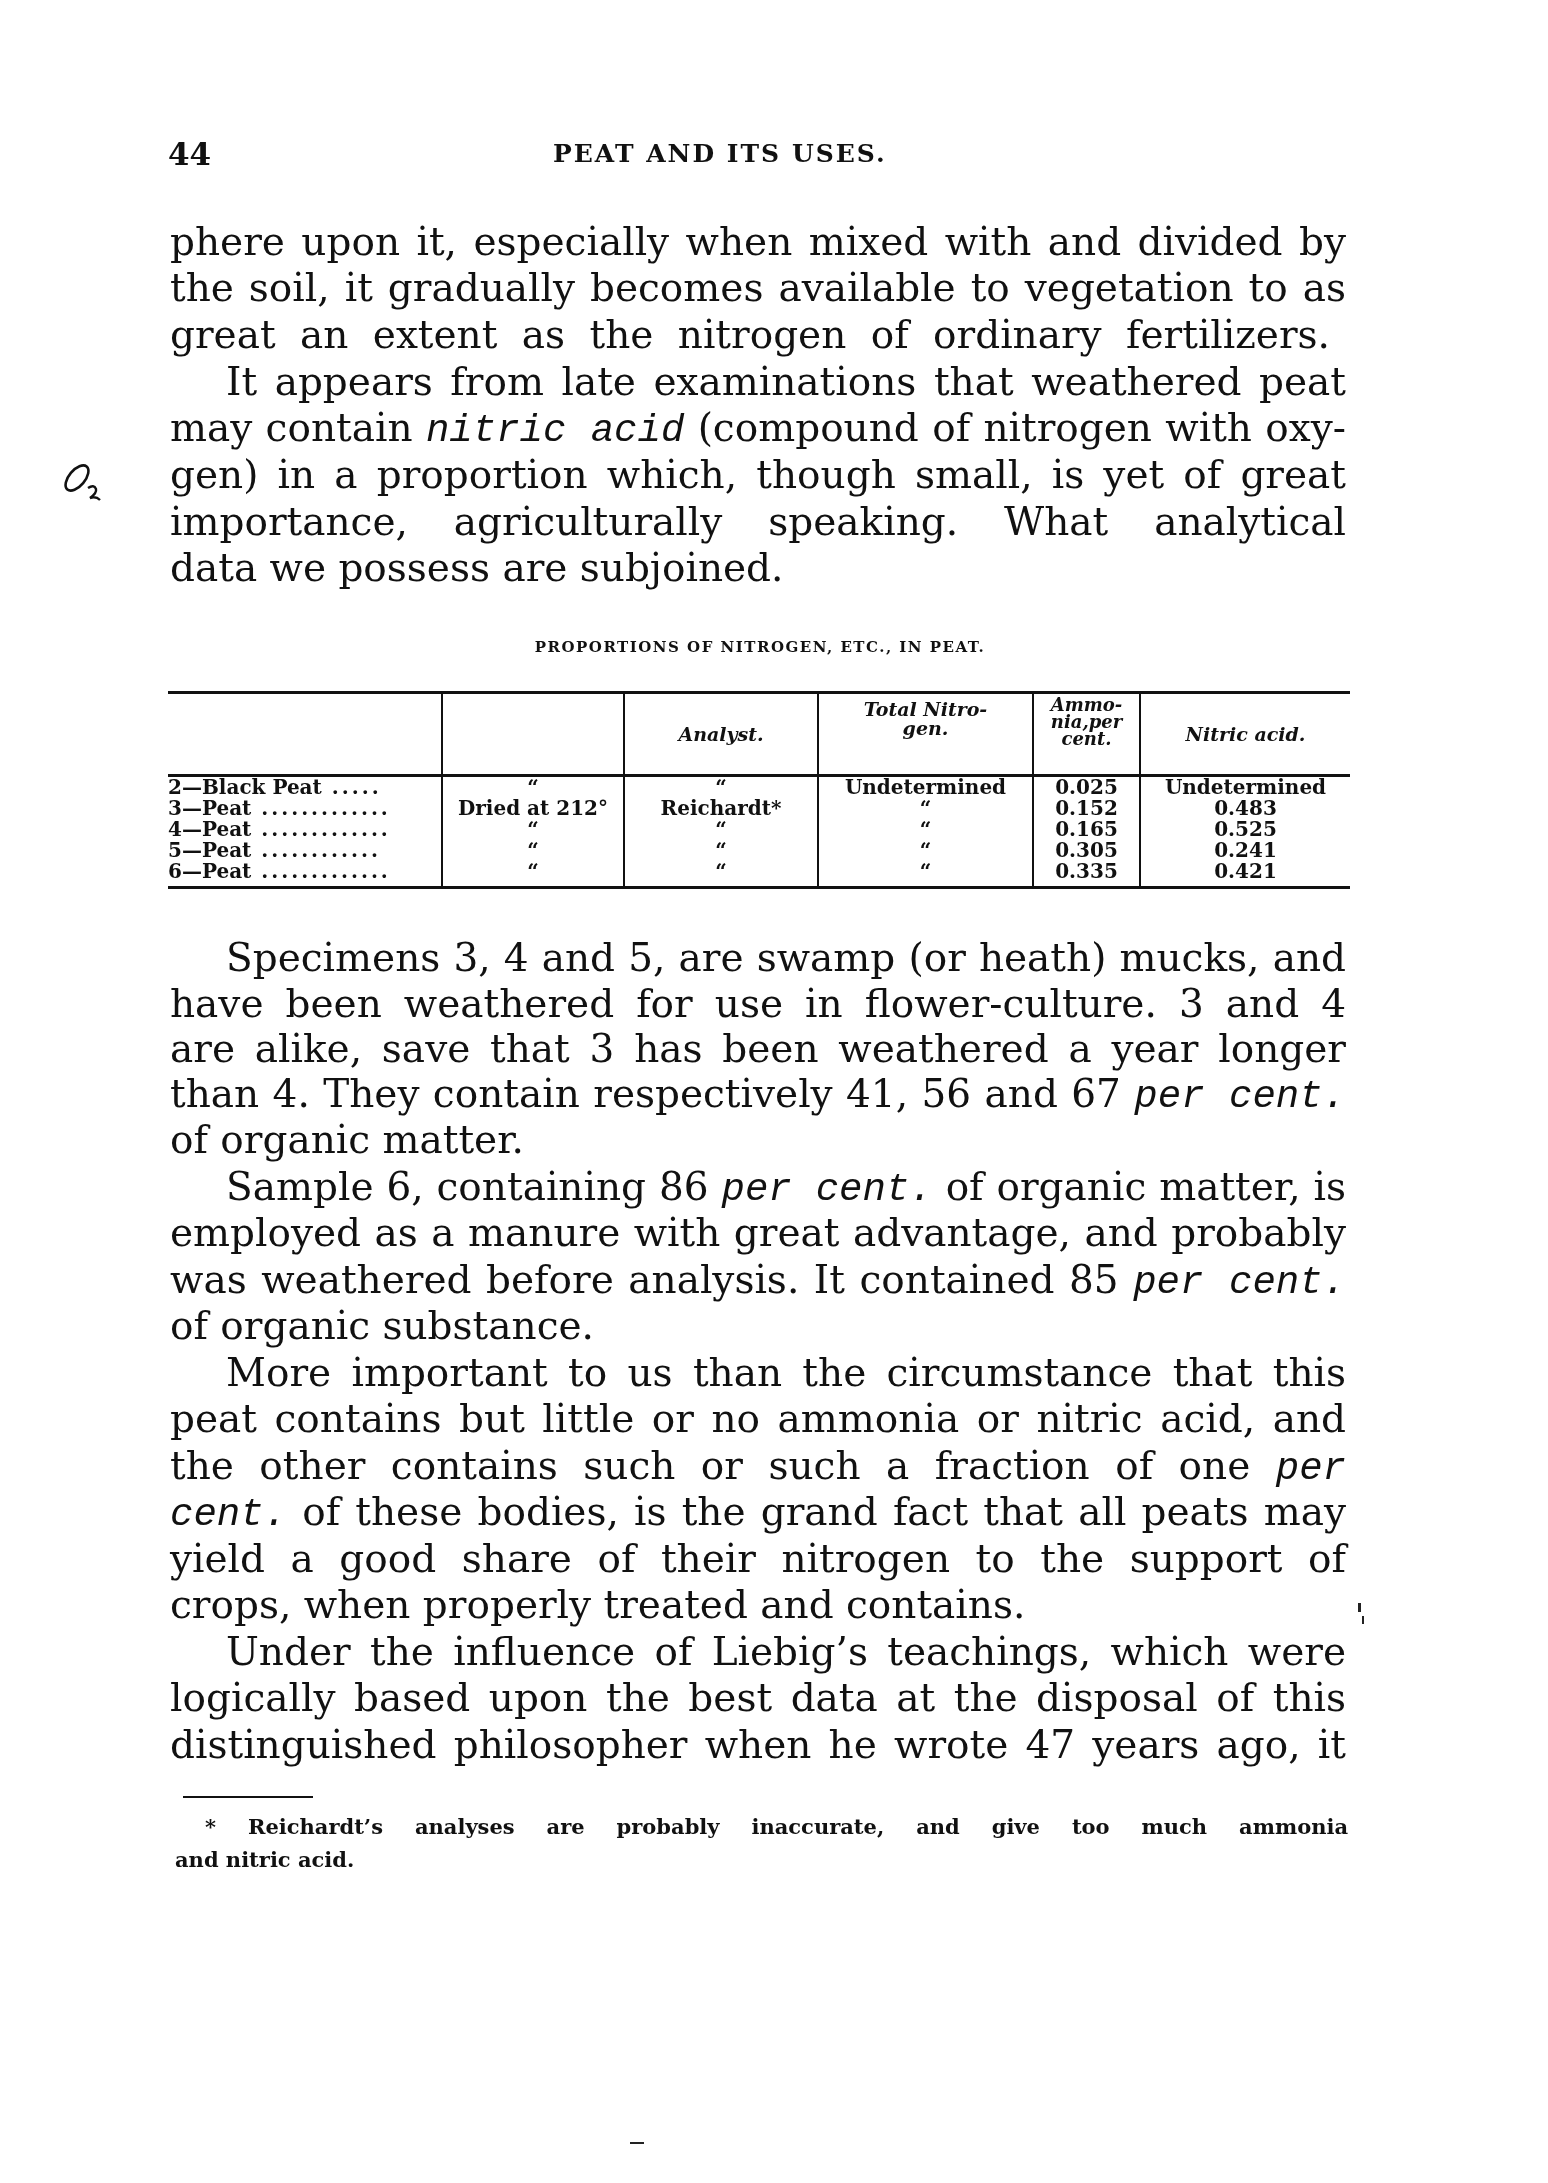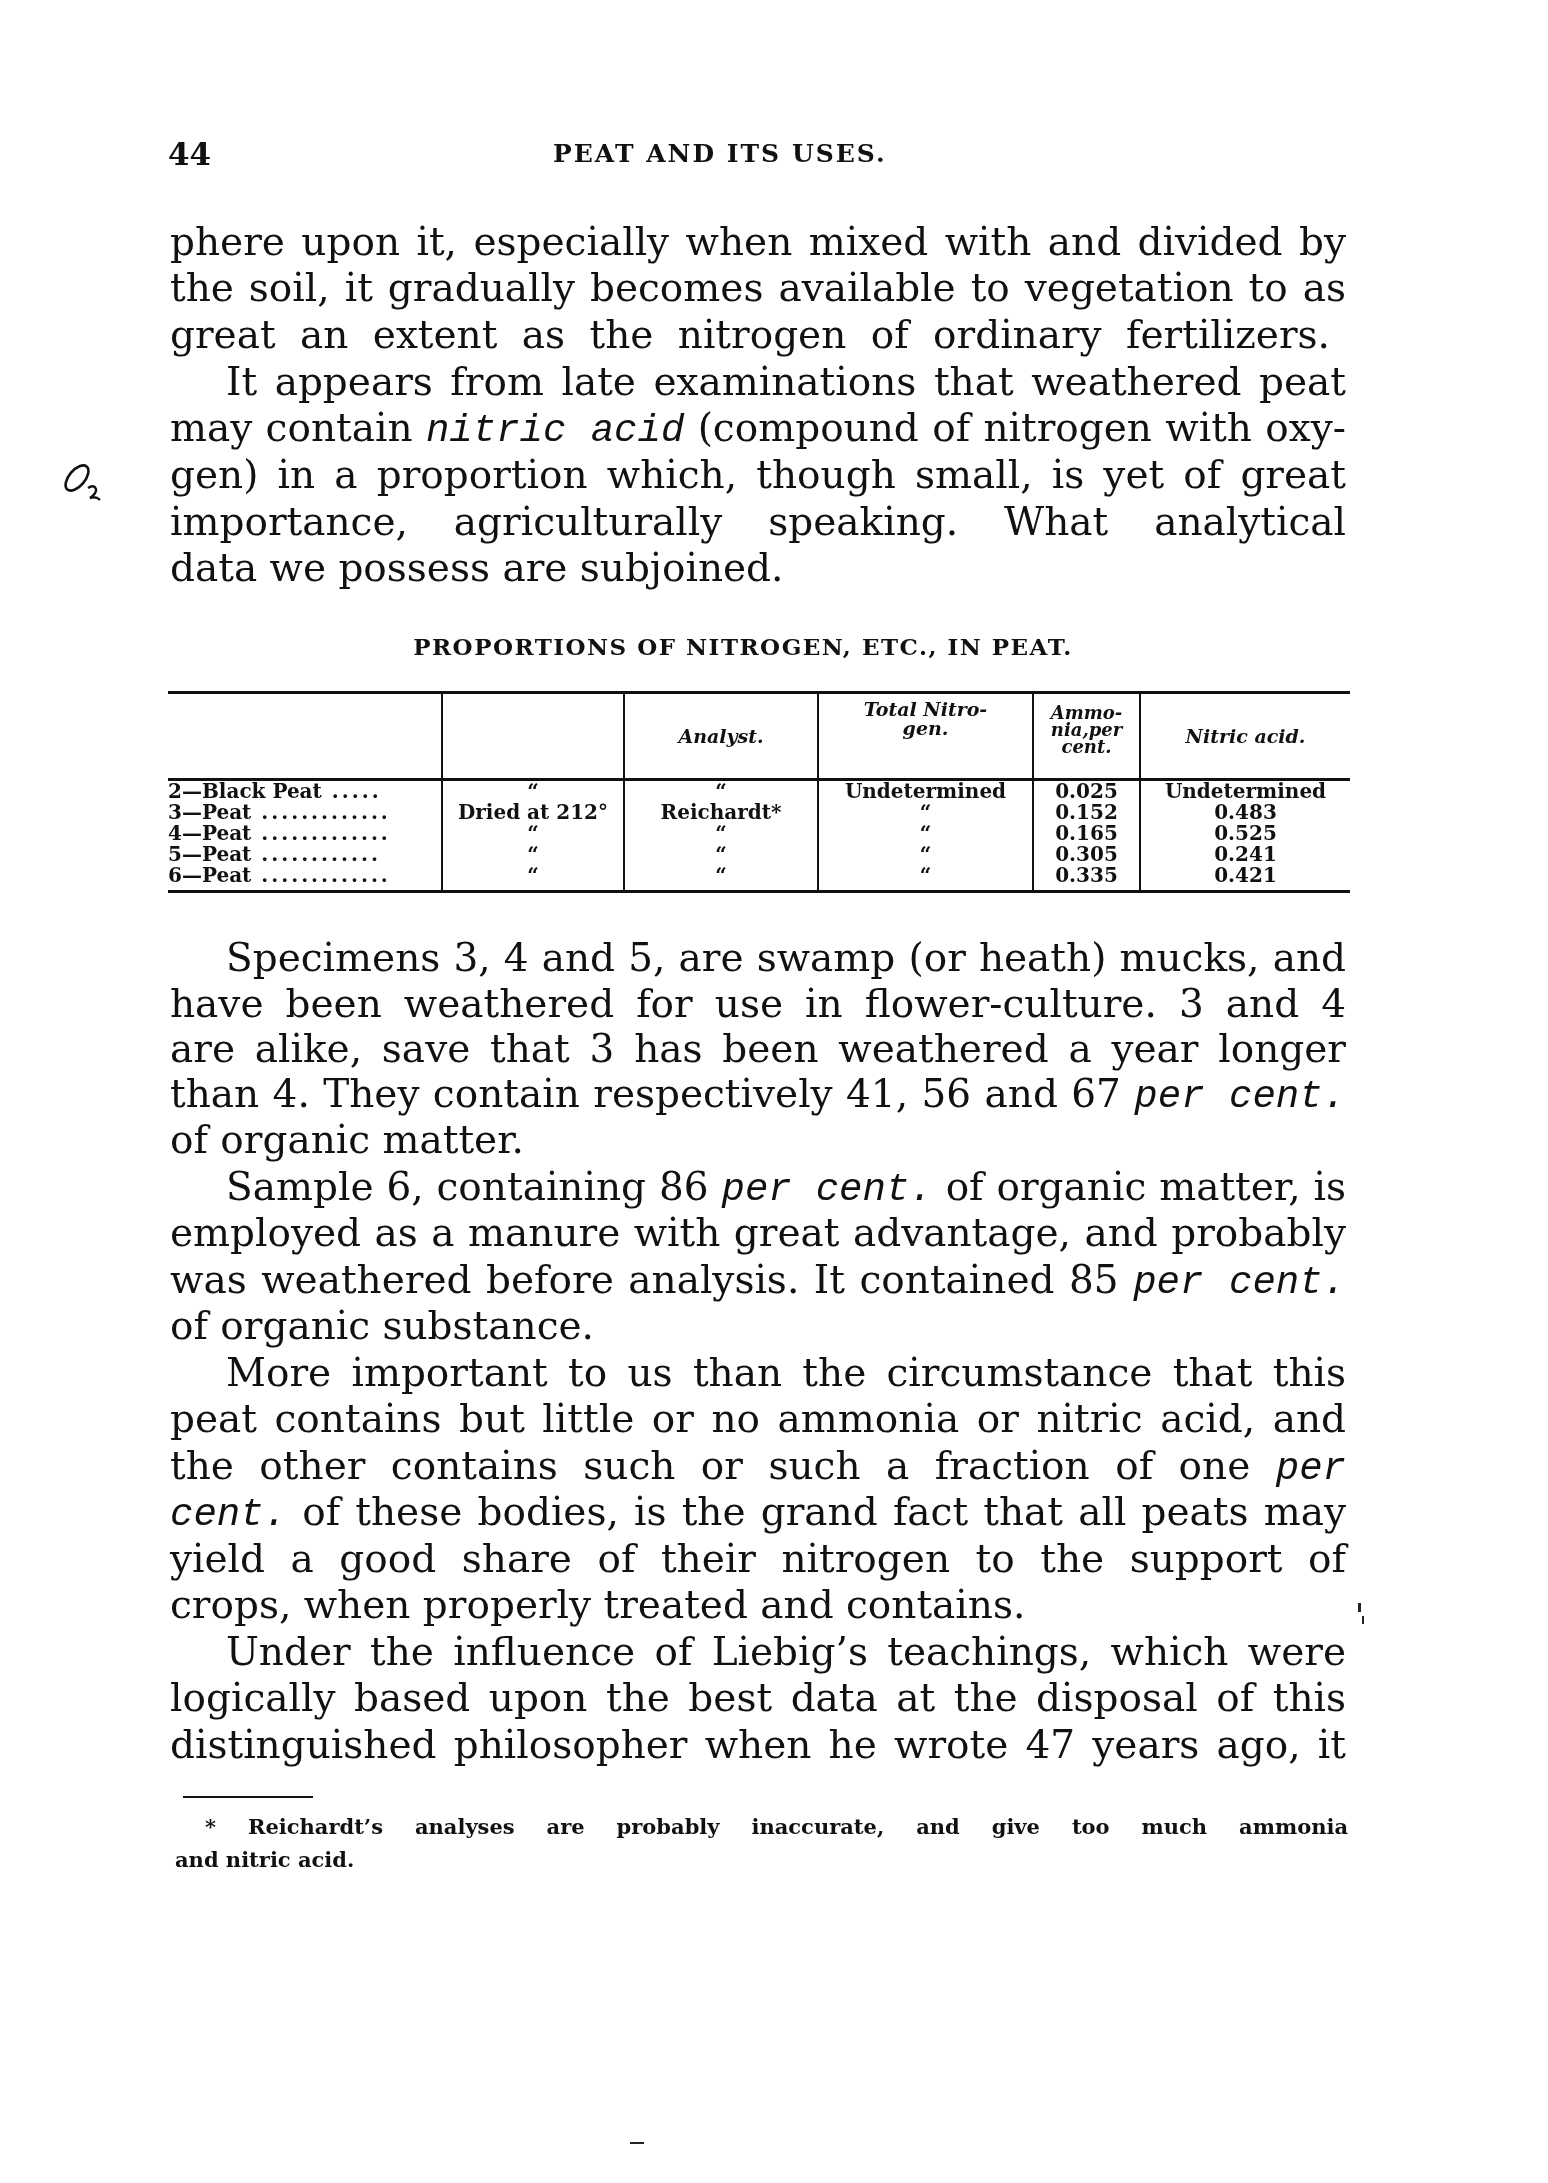--- a/index.html
+++ b/index.html
@@ -5,27 +5,27 @@
   html, body { margin: 0; padding: 0; background: #ffffff; }
   body { width: 1548px; height: 2183px; position: relative; overflow: hidden; color: #111; font-family: "DejaVu Serif", serif; }
   .abs { position: absolute; }
   .running-head { top: 136px; height: 36px; }
   .page-num { left: 168px; font-size: 31px; font-weight: bold; line-height: 36px; }
   .head-title { left: 553px; width: 410px; font-size: 25px; font-weight: bold; letter-spacing: 2px; line-height: 36px; text-align: left; }
   .line { position: absolute; left: 170px; width: 1176px; font-size: 39px; line-height: 40px; height: 40px; white-space: nowrap; text-align: justify; text-align-last: justify; }
   .line.indent { left: 226px; width: 1120px; }
   .line.last { text-align: left; text-align-last: left; }
   .line i, .fn i { font-style: italic; font-family: Liberation Mono, monospace; }
-  .table-title { left: 152px; width: 1182px; top: 636px; text-align: center; font-size: 23px; font-weight: bold; letter-spacing: 1.5px; line-height: 22px; }
+  .table-title { left: 169px; width: 1182px; top: 636px; text-align: center; font-size: 15px; font-weight: bold; letter-spacing: 1.5px; line-height: 22px; }
   .rule { position: absolute; background: #111; }
   table.data { position: absolute; left: 168px; top: 691px; width: 1182px; border-collapse: collapse; table-layout: fixed; font-size: 20px; line-height: 21px; }
   table.data th { font-style: italic; font-weight: bold; font-size: 19px; line-height: 19px; height: 74px; padding: 0; text-align: center; vertical-align: middle; border-left: 2px solid #111; border-top: 3px solid #111; border-bottom: 3px solid #111; }
   table.data th:first-child { border-left: none; }
   table.data th.top { vertical-align: top; padding-top: 6px; }
-  table.data th.ammo { vertical-align: top; padding-top: 10px; font-size: 18px; line-height: 17px; }
+  table.data th.ammo { vertical-align: top; padding-top: 2px; font-size: 18px; line-height: 17px; }
   table.data td { padding: 0; height: 21px; text-align: center; border-left: 2px solid #111; white-space: nowrap; overflow: hidden; font-weight: bold; }
   table.data td:first-child { border-left: none; text-align: left; }
   table.data tr.first td { padding-top: 8px; }
   table.data tr.lastrow td { border-bottom: 3px solid #111; padding-bottom: 4px; }
   .leader { letter-spacing: 3px; font-weight: bold; }
   .fn-rule { left: 183px; top: 1796px; width: 130px; height: 2px; }
   .fn { position: absolute; left: 175px; width: 1173px; font-size: 21px; font-weight: bold; line-height: 26px; white-space: nowrap; text-align: justify; text-align-last: justify; }
   .fn.indent { left: 205px; width: 1143px; }
   .fn.last { text-align-last: left; }
   .margin-note { left: 60px; top: 460px; width: 48px; height: 50px; }

